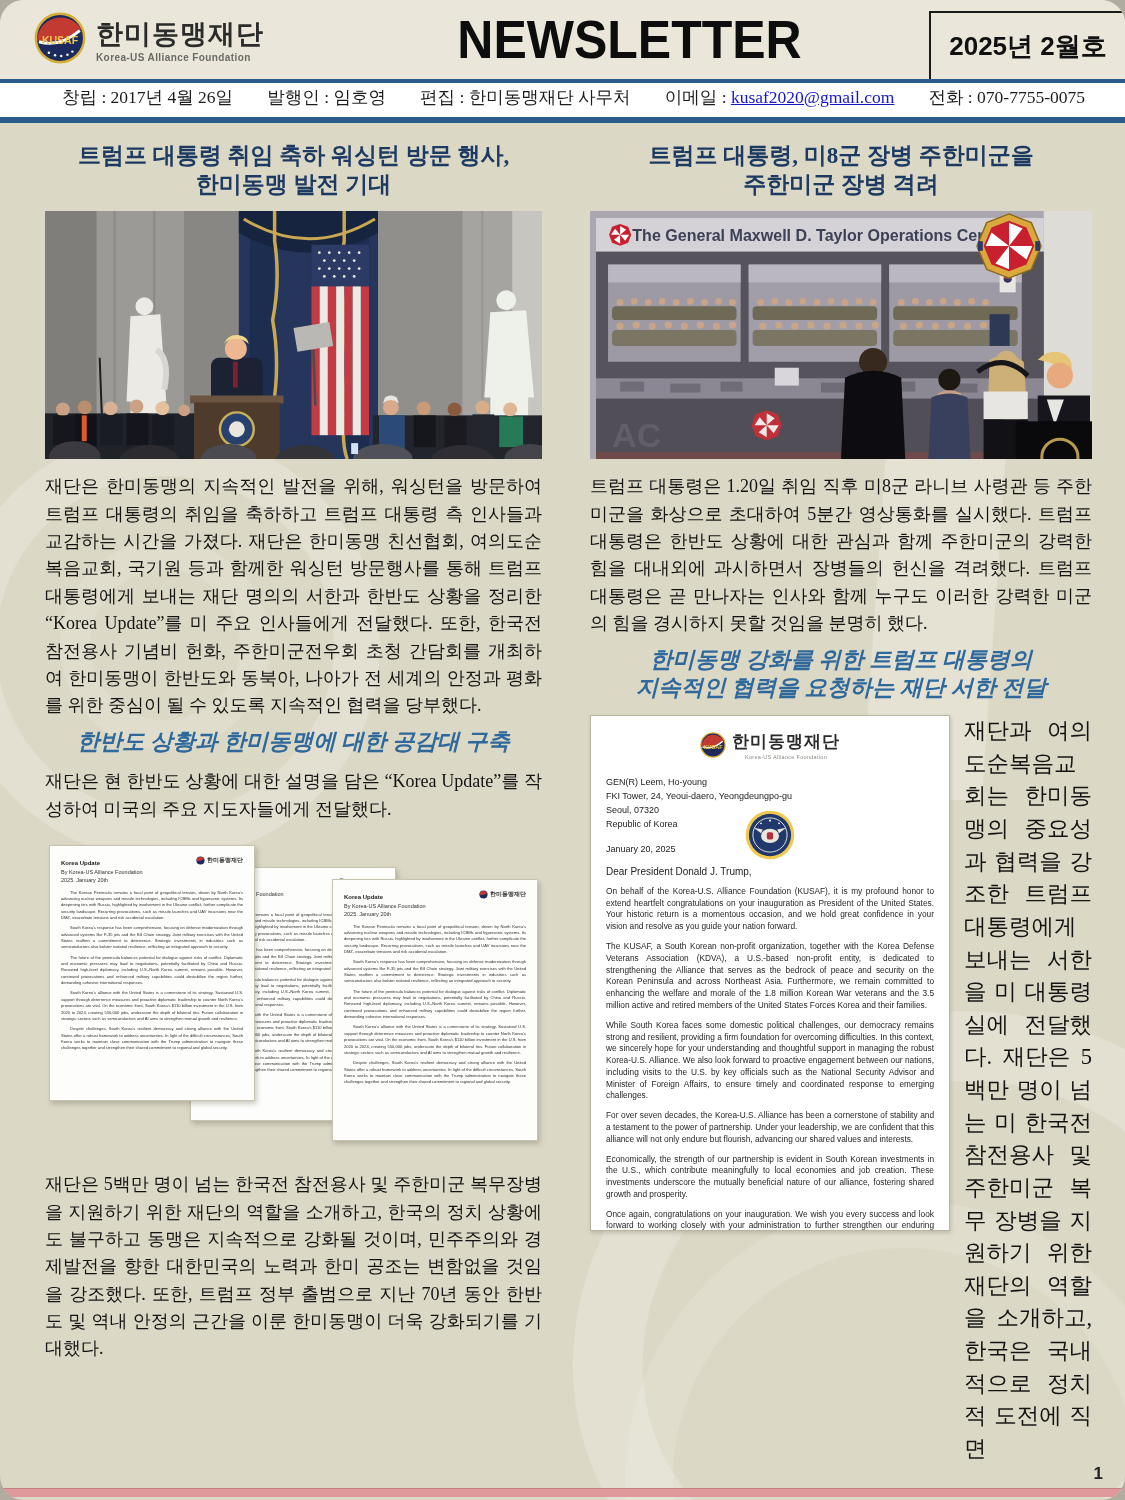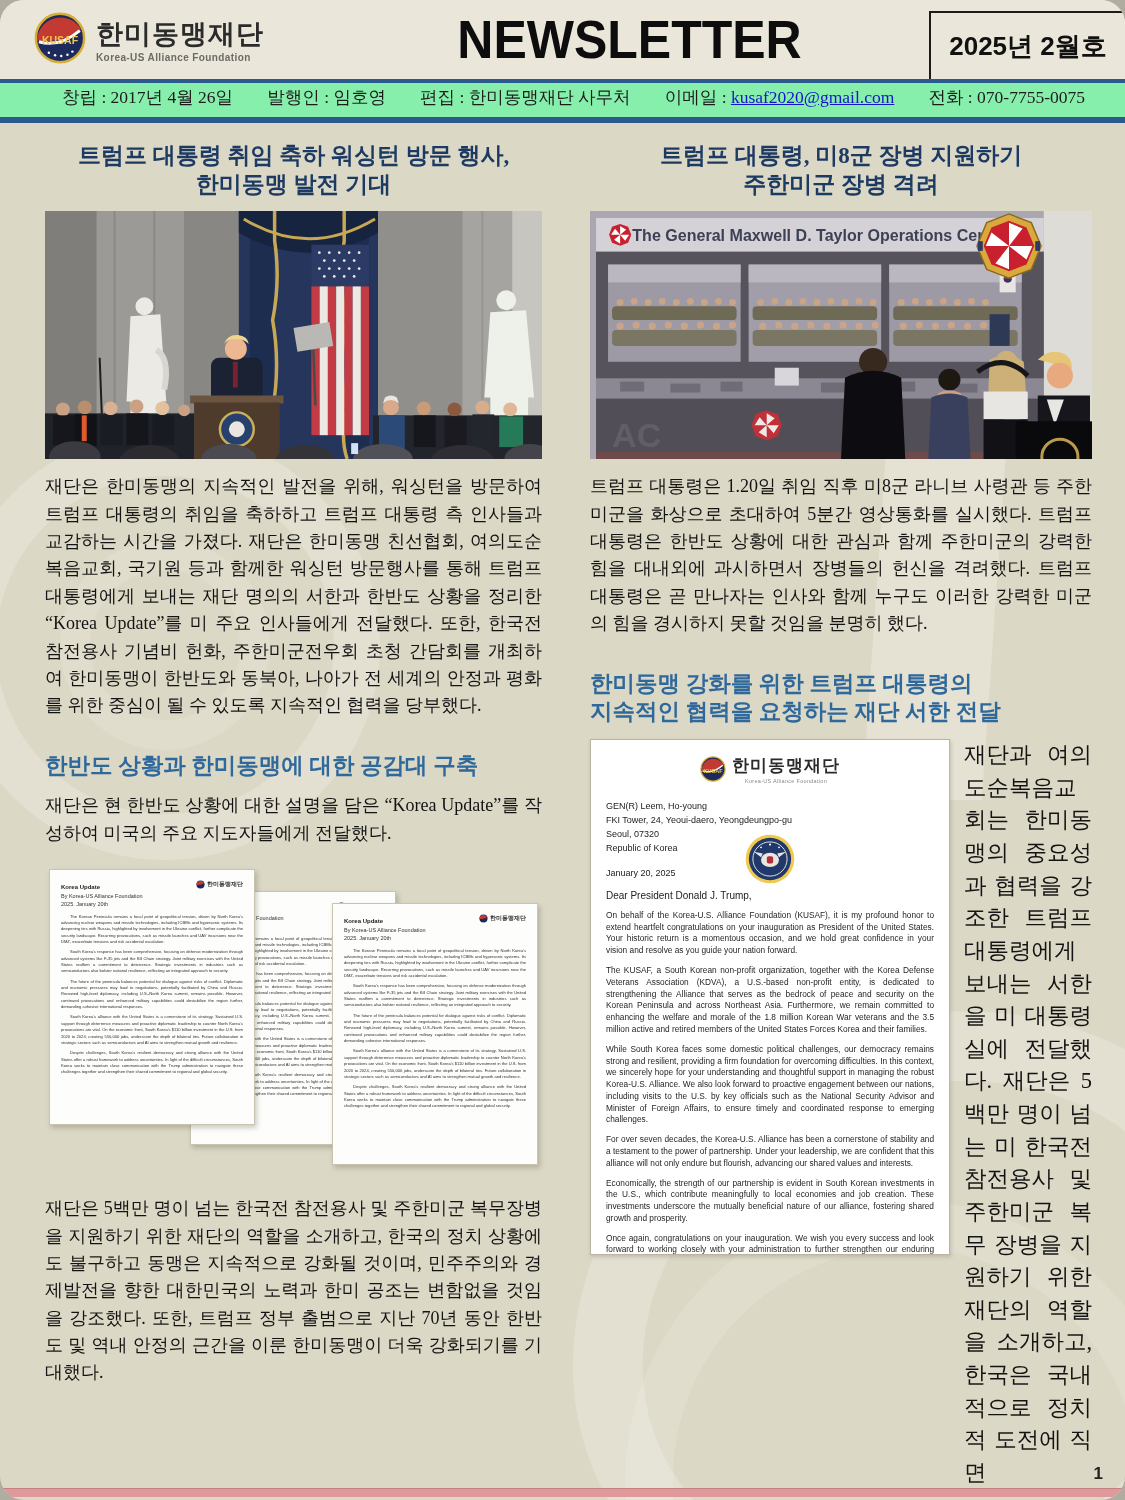--- a/index.html
+++ b/index.html
@@ -16,21 +16,21 @@
   .brand-text .en { font-family:"Liberation Sans",sans-serif; font-size:10px; color:#6b6b66; font-weight:700; letter-spacing:.4px; }
   .nl-title { flex:1; text-align:center; font-family:"Liberation Sans",sans-serif; font-weight:900; font-size:50px; letter-spacing:0px; color:#0d0d0d; transform:scaleY(1.08); }
   .issue-box {
     width:196px; height:68px; align-self:flex-end; margin-right:0;
     border-top:2px solid #1b1b1b; border-left:2px solid #1b1b1b;
     display:flex; align-items:center; justify-content:center;
     font-family:"Liberation Sans",sans-serif; font-weight:700; font-size:26px; color:#111; background:#eae7da;
   }
   .rule-navy-thin { height:4px; background:#2b5a8c; }
   .infobar {
-    height:34px; background:#86efac; display:flex; align-items:center;
+    height:34px; background:#ffffff; display:flex; align-items:center;
     padding:0 40px 7px 62px; font-size:17.5px; color:#1c1c1c; justify-content:space-between; white-space:nowrap;
   }
   .infobar a { color:#1515cc; text-decoration:underline; }
   .rule-navy-thick { height:6px; background:#2b5a8c; }
 
   
   .wm { position:absolute; z-index:0; pointer-events:none; }
   .wm-ring { left:-50px; top:430px; width:430px; height:430px; border-radius:50%; border:46px solid rgba(255,255,255,0.20); }
   .wm-ring2 { left:60px; top:540px; width:210px; height:210px; border-radius:50%; border:30px solid rgba(255,255,255,0.13); }
   .wm-swoosh { right:-160px; bottom:-140px; width:720px; height:620px; border-radius:50%; border:70px solid rgba(255,255,255,0.20); transform:rotate(-24deg); }
@@ -38,21 +38,21 @@
   .wm-band { right:130px; top:420px; width:120px; height:380px; background:rgba(248,246,236,0.35); transform:skewX(-4deg); }
 
   
   .main { position:relative; z-index:1; display:flex; gap:48px; padding:18px 33px 0 45px; }
   .col-l { width:497px; }
   .col-r { width:502px; }
   .headline { text-align:center; font-weight:700; font-size:23px; line-height:1.27; color:#1d3a63; margin-bottom:12px; }
   .photo { width:100%; height:248px; display:block; margin-bottom:14px; }
   .photo svg { width:100%; height:100%; display:block; }
   .body-txt { font-size:18px; line-height:1.52; text-align:justify; color:#131313; }
-  .subhead { font-weight:700; font-size:22.5px; line-height:1.28; color:#2f699c; margin:32px 0 12px; }
+  .subhead { text-align:center; font-weight:700; font-size:22.5px; line-height:1.28; color:#2f699c; margin:8px 0 12px;font-style:italic; }
 
   
   .docs-wrap { position:relative; height:322px; margin-top:12px; }
   .doc {
     position:absolute; background:#fdfdfb; border:1px solid #c8c4b0;
     box-shadow:2px 3px 5px rgba(60,55,35,.25); padding:14px 11px 8px; overflow:hidden;
   }
   .doc-head { position:relative; margin-bottom:5px; }
   .doc-logo { position:absolute; right:0; top:-4px; display:flex; align-items:center; gap:2px; }
   .doc-logo .t { font-family:"Liberation Sans",sans-serif; font-weight:700; font-size:6px; color:#333; }
@@ -325,21 +325,21 @@
               <p>Despite challenges, South Korea's resilient democracy and strong alliance with the United States offer a robust framework to address uncertainties. In light of the difficult circumstances, South Korea seeks to maintain close communication with the Trump administration to navigate these challenges together and strengthen their shared commitment to regional and global security.</p>
             </div>
         </div>
       </div>
 
       <div class="body-txt l-body3">재단은 5백만 명이 넘는 한국전 참전용사 및 주한미군 복무장병을 지원하기 위한 재단의 역할을 소개하고, 한국의 정치 상황에도 불구하고 동맹은 지속적으로 강화될 것이며, 민주주의와 경제발전을 향한 대한민국의 노력과 한미 공조는 변함없을 것임을 강조했다. 또한, 트럼프 정부 출범으로 지난 70년 동안 한반도 및 역내 안정의 근간을 이룬 한미동맹이 더욱 강화되기를 기대했다.</div>
     </div>
 
     <div class="col-r">
       <div class="headline">
-        <span>트럼프 대통령, 미8군 장병 지원하기</span><br>
+        <span>트럼프 대통령, 미8군 장병 주한미군을</span><br>
         <span>주한미군 장병 격려</span>
       </div>
 
       <div class="photo">
         <svg viewBox="0 0 500 250" preserveAspectRatio="none">
           <rect width="500" height="250" fill="#aba7b1"></rect>
           <rect x="452" y="0" width="48" height="250" fill="#dedcd6"></rect>
 
           <rect x="6" y="7" width="446" height="34" fill="#d4d1d7"></rect>
           <g transform="translate(30,24)">

